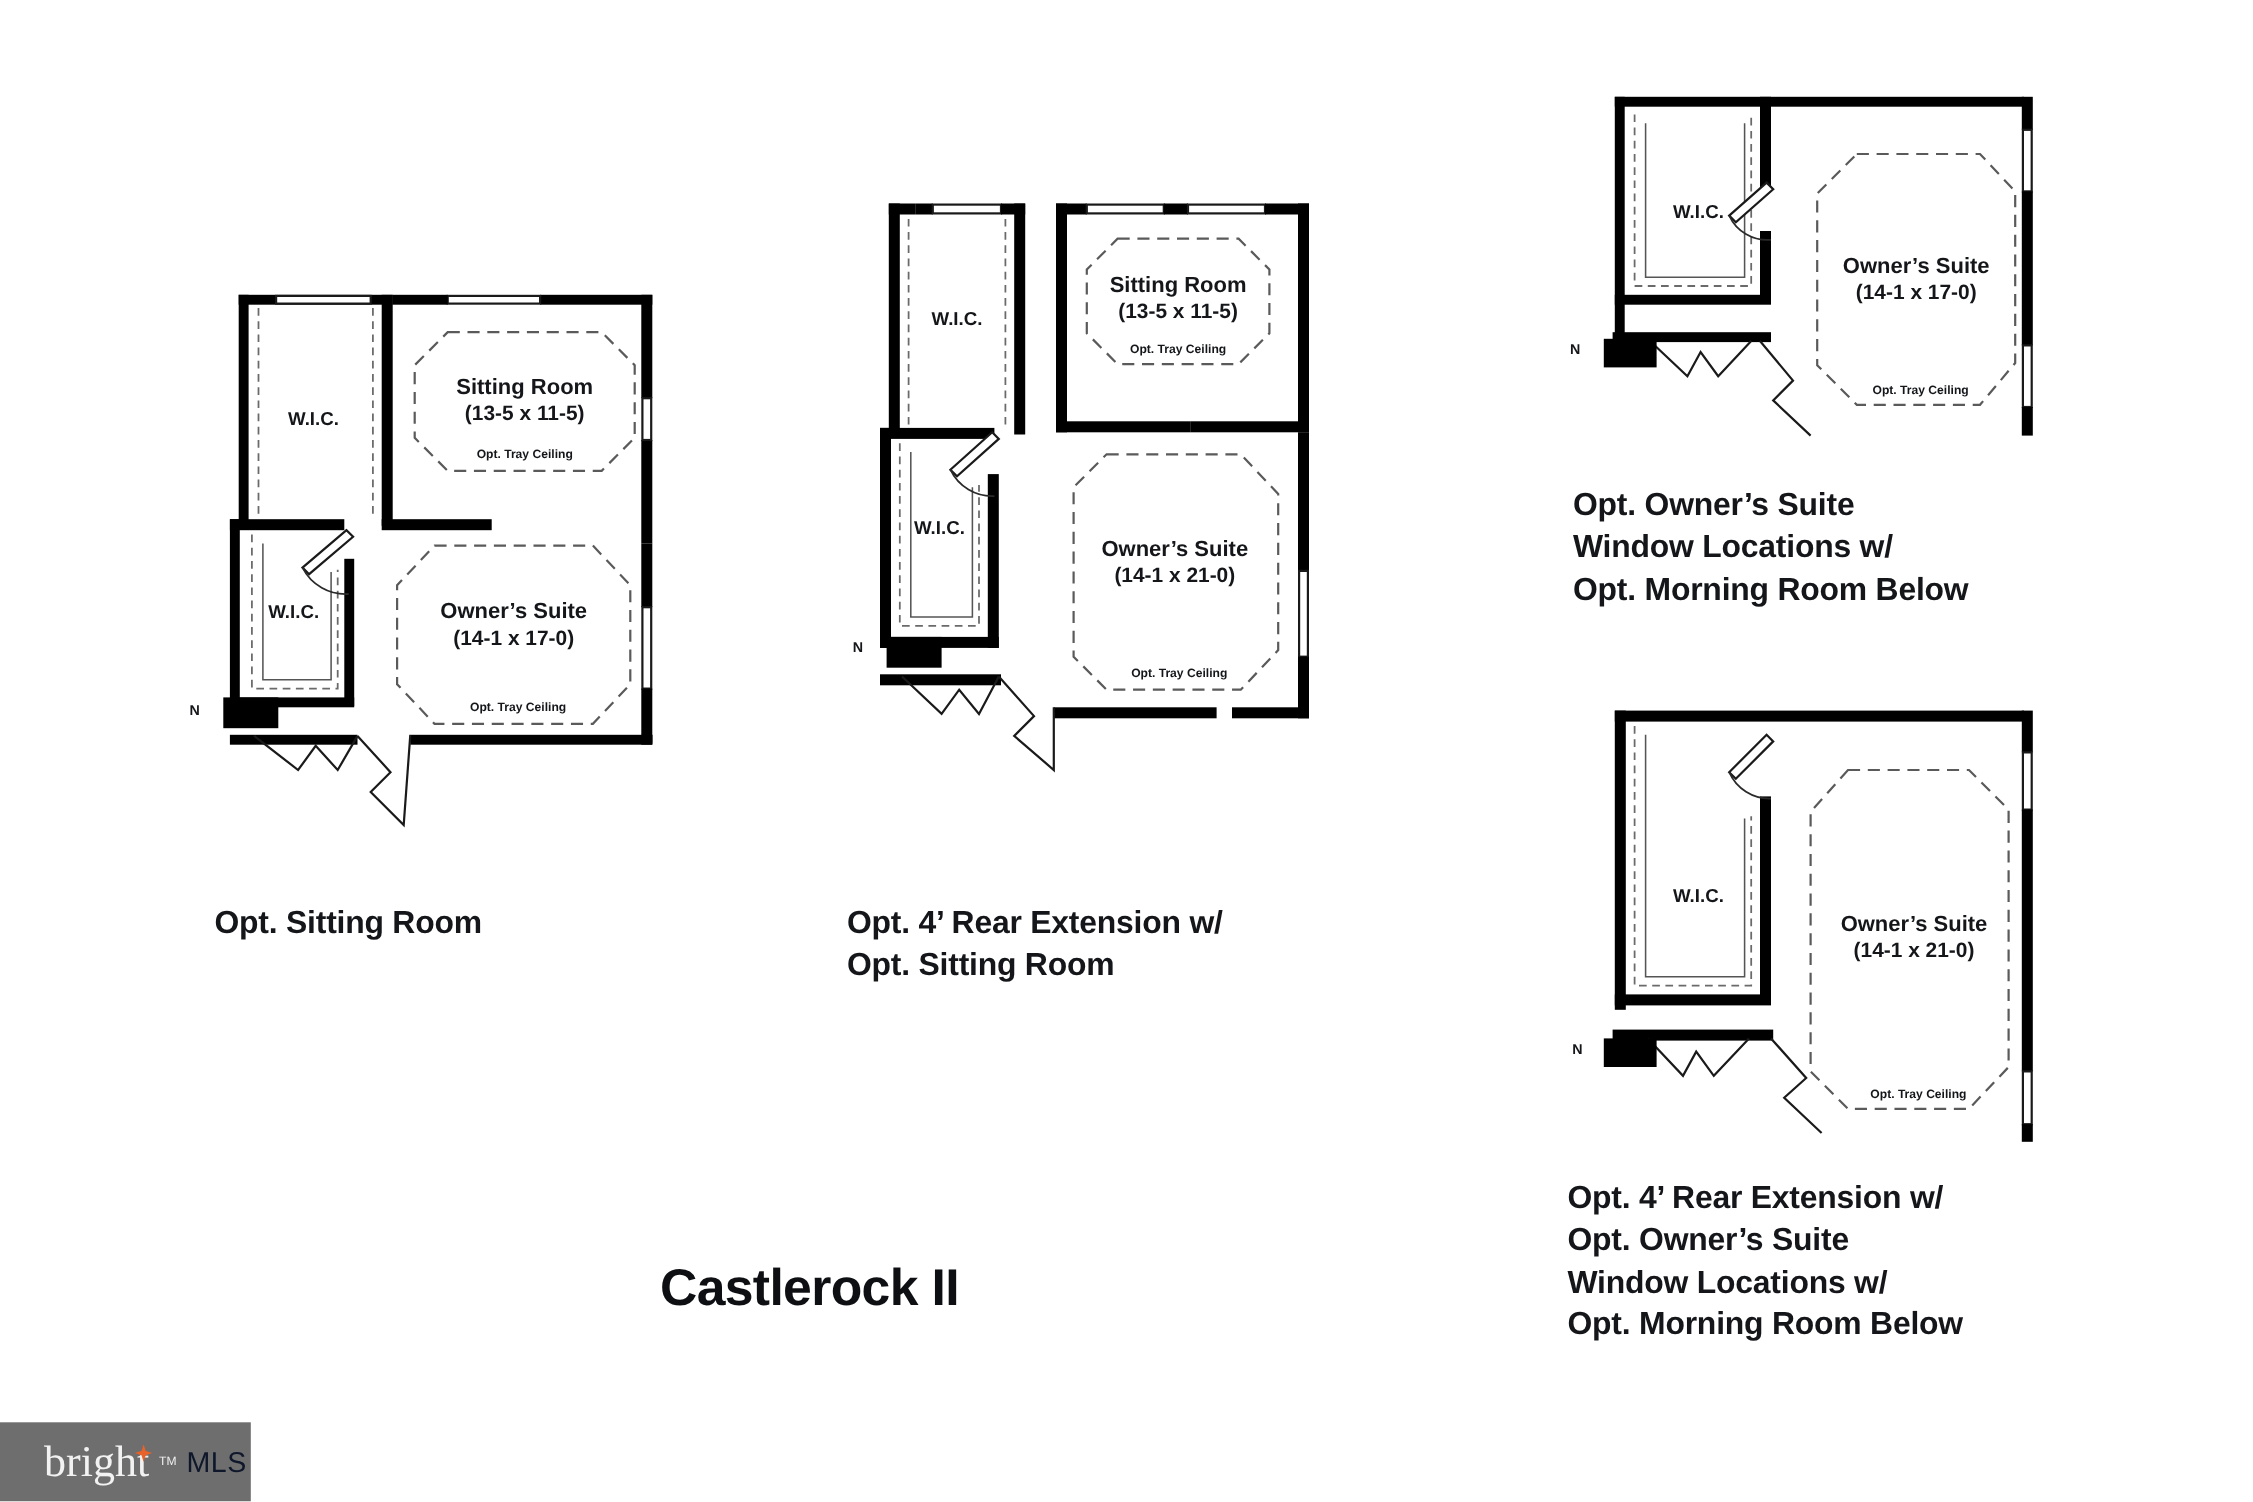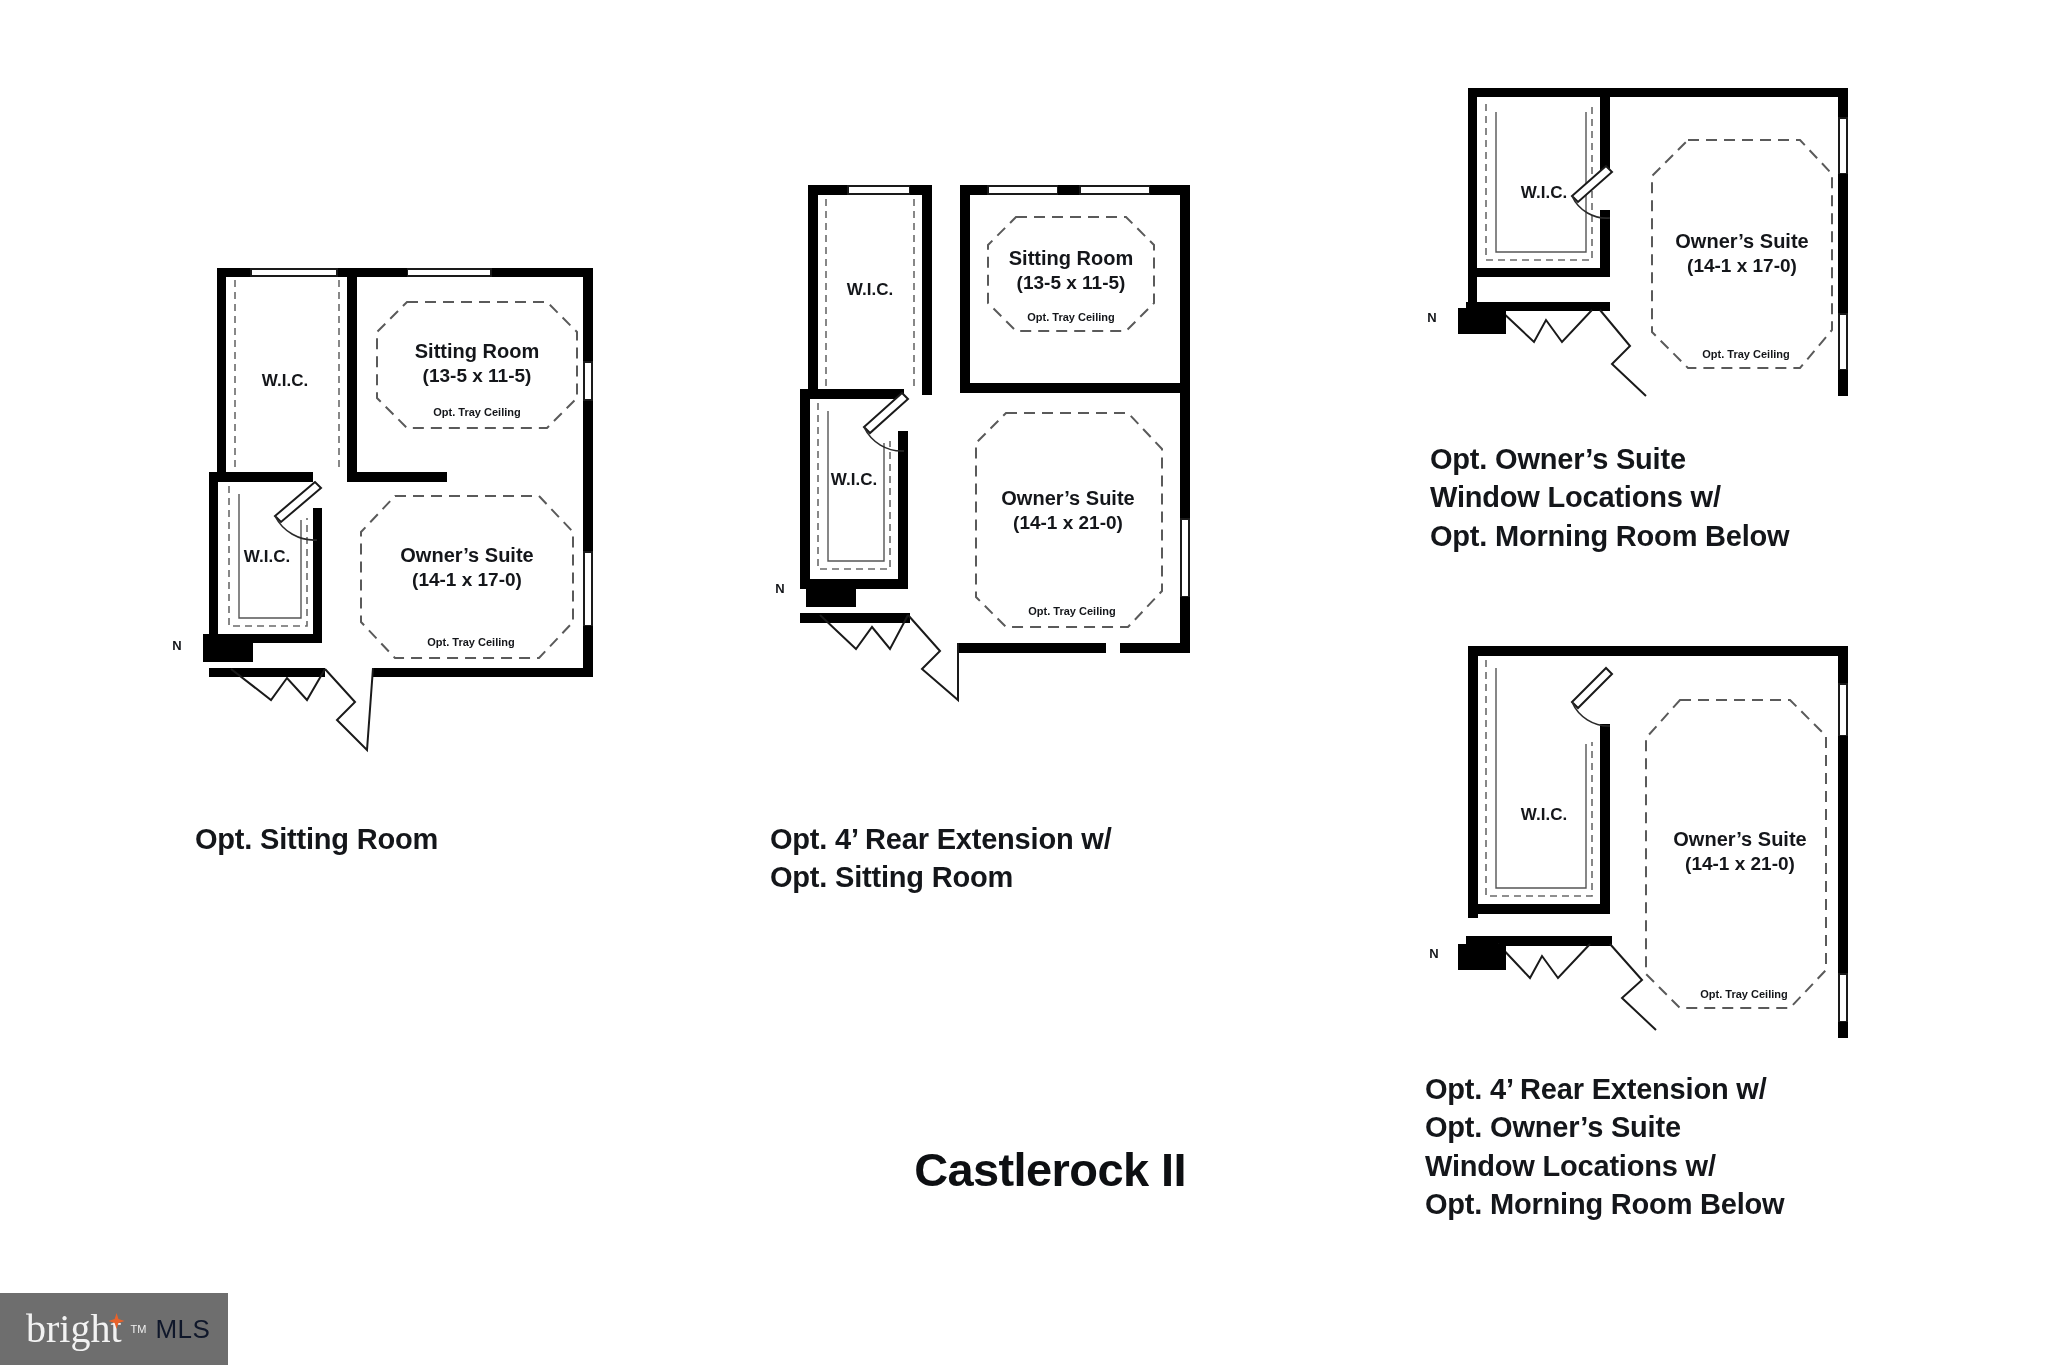--- a/index.html
+++ b/index.html
@@ -29,31 +29,31 @@
   .doorpanel{fill:#ffffff;stroke:#1a1a1a;stroke-width:2;}
 
   
   .caption{
     position:absolute;text-align:left;
     font-family:"Liberation Sans",sans-serif;
     font-weight:700;font-size:29px;line-height:1.32;
     color:#14161a;letter-spacing:-0.2px;
   }
   #main-title{
-    position:absolute;text-align:center;
+    position:absolute;
     font-family:"Liberation Sans",sans-serif;
     font-weight:700;font-size:47px;line-height:1.28;
     color:#0d0f12;letter-spacing:-0.6px;
   }
 
   
   #watermark{
     position:absolute;left:0;bottom:0;width:228px;height:72px;
     background:#6e6e6e;display:flex;align-items:center;
-    padding-left:26px;box-sizing:border-box;
+    padding-left:40px;box-sizing:border-box;
   }
   #wm-bright{
     font-family:"Liberation Serif","DejaVu Serif",serif;
     font-size:40px;color:#f2f2f2;line-height:1;position:relative;
   }
   #wm-spark{
     position:absolute;right:-3px;top:4px;width:16px;height:16px;
     background:#e8622a;
     clip-path:polygon(50% 0%,62% 38%,100% 50%,62% 62%,50% 100%,38% 62%,0% 50%,38% 38%);
   }

